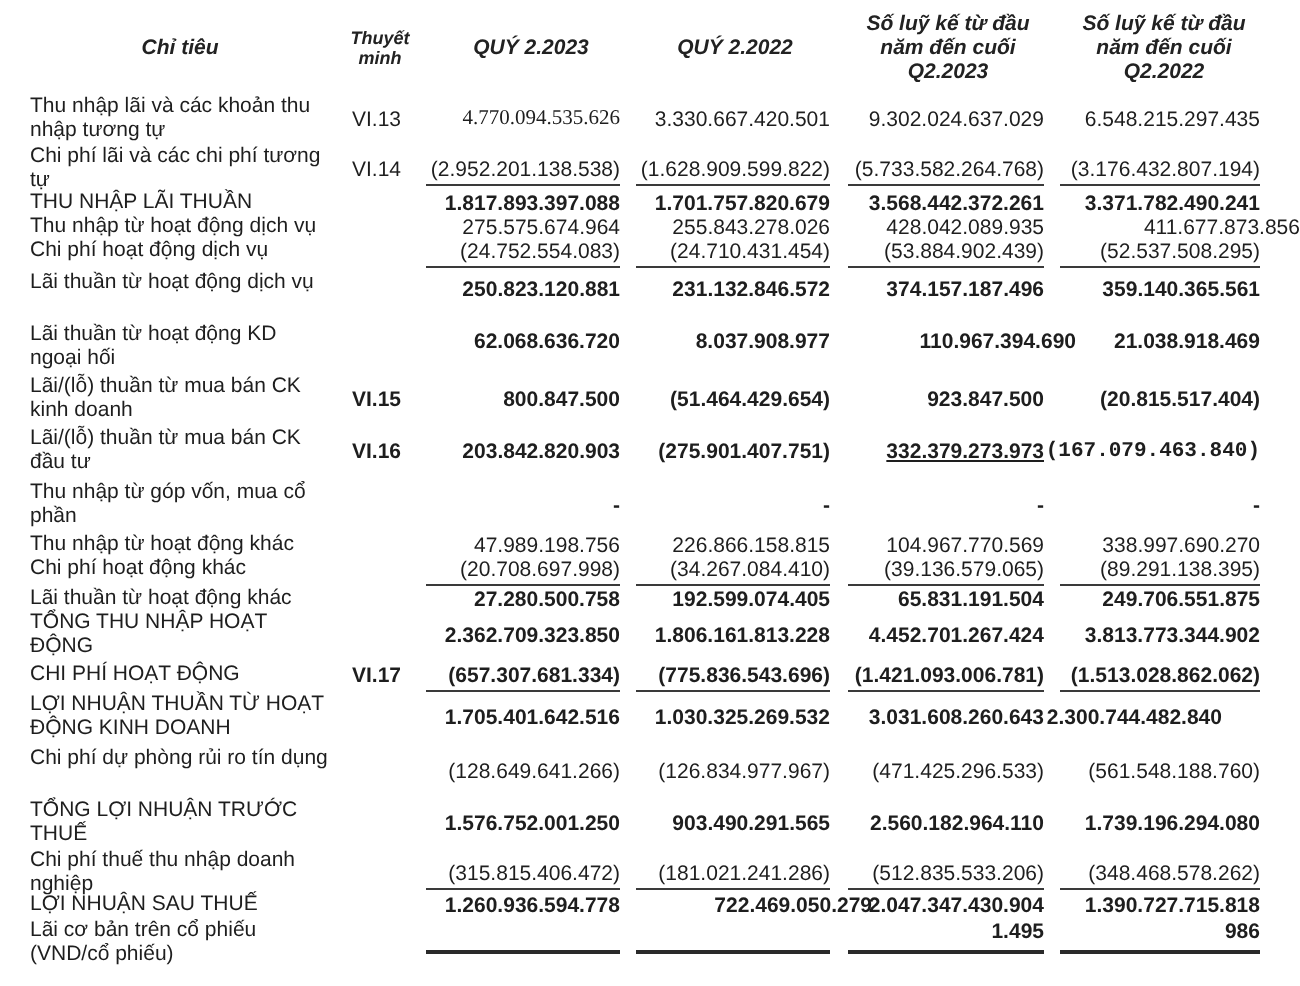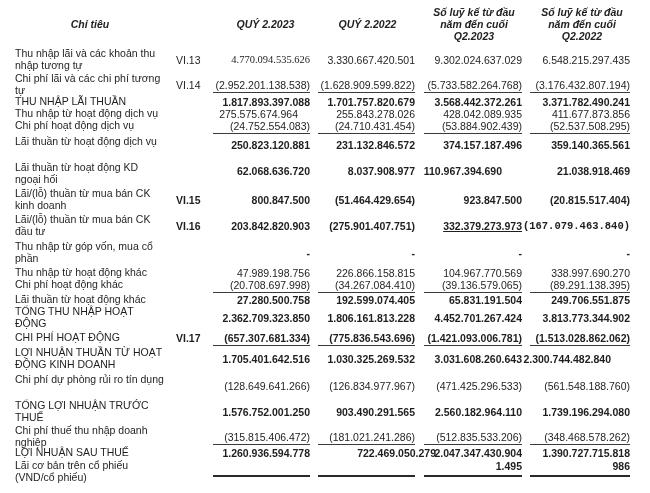--- a/index.html
+++ b/index.html
@@ -24,20 +24,21 @@
     .line.l3 { left: 424px; width: 98px; }
     .line.l4 { left: 530px; width: 100px; }
     .line.thick { height: 2px; background: #2a2a2a; }
   </style>
 </head>
 <body>
 
 <div class="sheet">
 
   <div class="hdr" style="left:15px;width:150px;">Chỉ tiêu</div>
+  <div class="hdr note" style="left:168px;width:44px;">Thuyết minh</div>
   <div class="hdr" style="left:218px;width:95px;">QUÝ 2.2023</div>
   <div class="hdr" style="left:320px;width:95px;">QUÝ 2.2022</div>
   <div class="hdr" style="left:424px;width:100px;">Số luỹ kế từ đầu năm đến cuối Q2.2023</div>
   <div class="hdr" style="left:530px;width:104px;">Số luỹ kế từ đầu năm đến cuối Q2.2022</div>
 
   <div class="row" style="top:48px;">
     <div class="lbl">Thu nhập lãi và các khoản thu nhập tương tự</div>
     <div class="nt" style="top:6px;">VI.13</div>
     <div class="v" style="top:6px;left:190px;width:120px;font-family:Liberation Serif, serif;">4.770.094.535.626</div>
     <div class="v" style="top:6px;left:296px;width:119px;">3.330.667.420.501</div>
@@ -61,24 +62,24 @@
   <div class="row bold" style="top:96px;">
     <div class="lbl bold">THU NHẬP LÃI THUẦN</div>
     <div class="v" style="left:190px;width:120px;">1.817.893.397.088</div>
     <div class="v" style="left:296px;width:119px;">1.701.757.820.679</div>
     <div class="v" style="left:400px;width:122px;">3.568.442.372.261</div>
     <div class="v" style="left:508px;width:122px;">3.371.782.490.241</div>
   </div>
 
   <div class="row" style="top:108px;">
     <div class="lbl">Thu nhập từ hoạt động dịch vụ</div>
-    <div class="v" style="left:178px;width:120px;">275.575.674.964</div>
+    <div class="v" style="left:190px;width:120px;">275.575.674.964</div>
     <div class="v" style="left:296px;width:119px;">255.843.278.026</div>
     <div class="v" style="left:400px;width:122px;">428.042.089.935</div>
-    <div class="v" style="left:508px;width:122px;">411.677.873.856</div>
+    <div class="v" style="left:508px;width:122px;padding-left:20px;">411.677.873.856</div>
   </div>
 
   <div class="row" style="top:120px;">
     <div class="lbl">Chi phí hoạt động dịch vụ</div>
     <div class="v" style="left:190px;width:120px;">(24.752.554.083)</div>
     <div class="v" style="left:296px;width:119px;">(24.710.431.454)</div>
     <div class="v" style="left:400px;width:122px;">(53.884.902.439)</div>
     <div class="v" style="left:508px;width:122px;">(52.537.508.295)</div>
   </div>
   <div class="line l1" style="top:133px;"></div>
@@ -91,21 +92,21 @@
     <div class="v" style="top:3px;left:190px;width:120px;">250.823.120.881</div>
     <div class="v" style="top:3px;left:296px;width:119px;">231.132.846.572</div>
     <div class="v" style="top:3px;left:400px;width:122px;">374.157.187.496</div>
     <div class="v" style="top:3px;left:508px;width:122px;">359.140.365.561</div>
   </div>
 
   <div class="row bold" style="top:162px;">
     <div class="lbl bold">Lãi thuần từ hoạt động KD ngoại hối</div>
     <div class="v" style="top:3px;left:190px;width:120px;">62.068.636.720</div>
     <div class="v" style="top:3px;left:296px;width:119px;">8.037.908.977</div>
-    <div class="v" style="top:3px;left:400px;width:102px;">110.967.394.690</div>
+    <div class="v" style="top:3px;left:400px;width:138px;">110.967.394.690</div>
     <div class="v" style="top:3px;left:508px;width:122px;">21.038.918.469</div>
   </div>
 
   <div class="row bold" style="top:188px;">
     <div class="lbl bold">Lãi/(lỗ) thuần từ mua bán CK kinh doanh</div>
     <div class="nt" style="top:6px;font-weight:bold;">VI.15</div>
     <div class="v" style="top:6px;left:190px;width:120px;">800.847.500</div>
     <div class="v" style="top:6px;left:296px;width:119px;">(51.464.429.654)</div>
     <div class="v" style="top:6px;left:400px;width:122px;">923.847.500</div>
     <div class="v" style="top:6px;left:508px;width:122px;">(20.815.517.404)</div>

